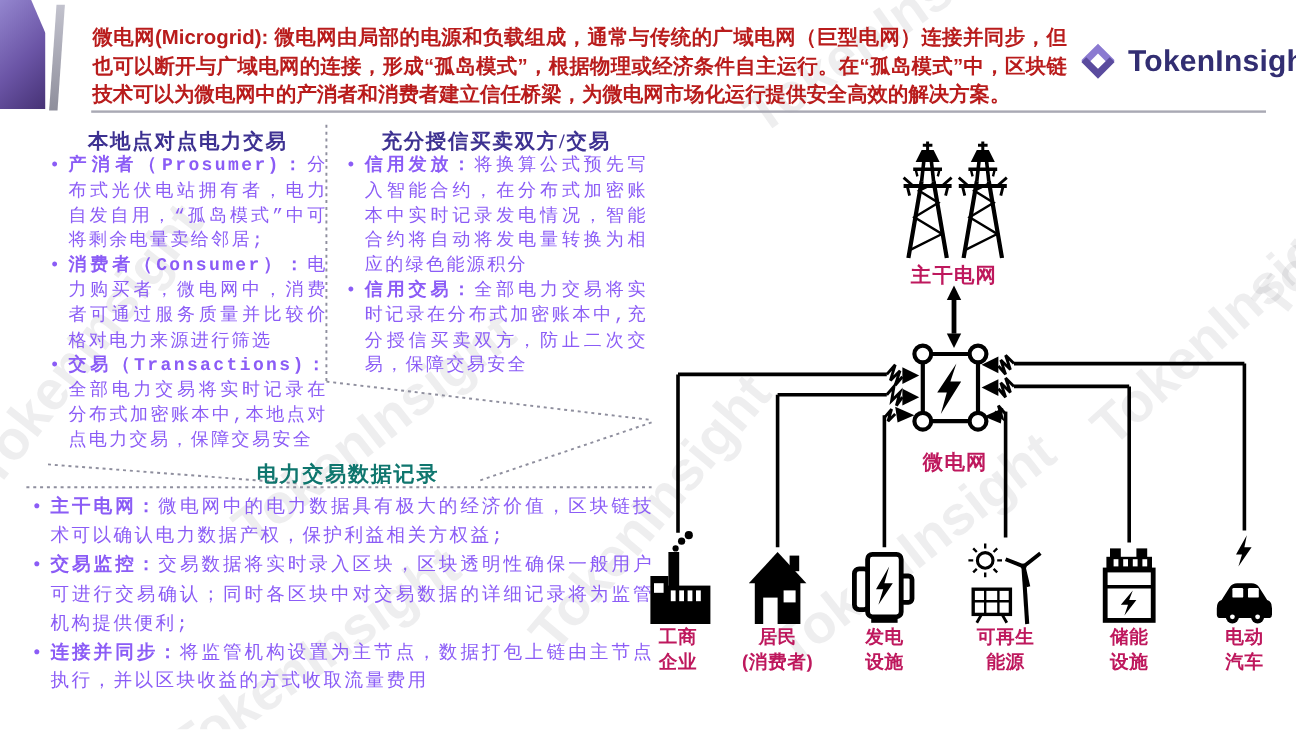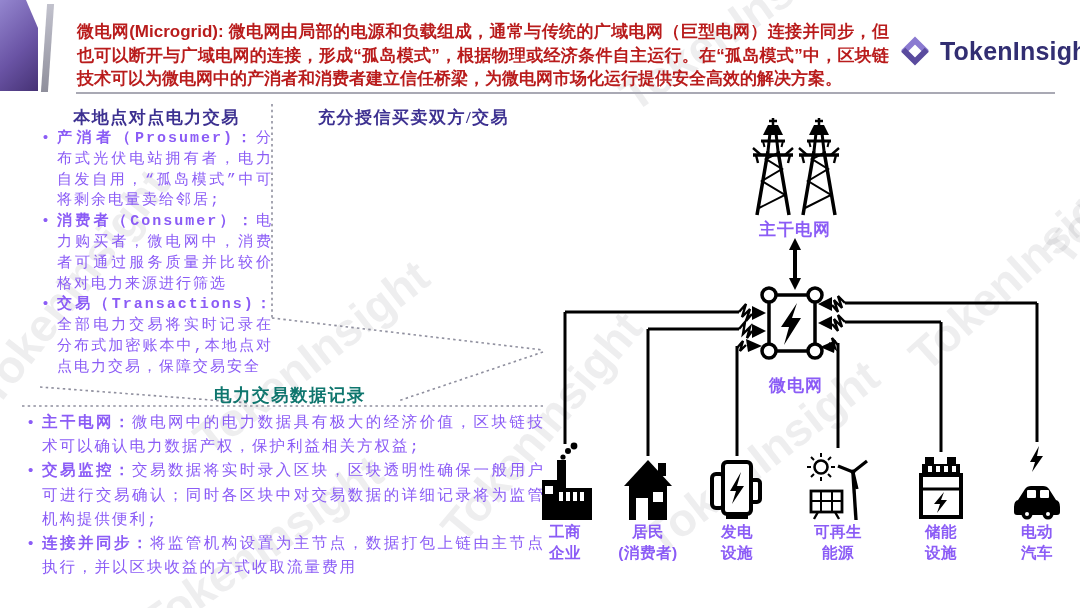--- a/index.html
+++ b/index.html
@@ -38,21 +38,21 @@
   .bsec-title{position:absolute;left:180px;top:383px;width:220px;z-index:2;text-align:center;
       font-weight:bold;font-size:17.5px;color:#0f766e;letter-spacing:1.5px;
       font-family:"Liberation Serif","DejaVu Serif",serif}
   .bsec{position:absolute;left:25px;top:411px;width:520px;z-index:2}
   .bsec .b{font-size:15.5px;line-height:24.2px}
 
   
   .deco,.diagram{position:absolute;z-index:2}
   .deco{left:0;top:0}
   .diagram{left:540px;top:100px}
-  .dlabel{position:absolute;z-index:3;font-weight:bold;color:#8b5cf6;text-align:center}
+  .dlabel{position:absolute;z-index:3;font-weight:bold;color:#be185d;text-align:center}
   .main-grid-label{left:739px;top:218px;width:112px;font-size:17px;letter-spacing:1px}
   .microgrid-label{left:751px;top:374px;width:90px;font-size:17px;letter-spacing:1px}
   .node-label{top:521px;width:96px;font-size:15.5px;line-height:21px;letter-spacing:.5px}
 </style>
 </head>
 <body>
 
 <div class="stage">
 
   <div class="wm" style="left:600px;top:-8px;transform:rotate(-35deg)">TokenInsight</div>
@@ -93,20 +93,24 @@
     <div class="col-title">本地点对点电力交易</div>
     <div class="bullets">
       <div class="b"><span class="term">产消者（Prosumer)：</span><span>分布式光伏电站拥有者，电力自发自用，“孤岛模式”中可将剩余电量卖给邻居;</span></div>
       <div class="b"><span class="term">消费者（Consumer）：</span><span>电力购买者，微电网中，消费者可通过服务质量并比较价格对电力来源进行筛选</span></div>
       <div class="b"><span class="term">交易（Transactions)：</span><span>全部电力交易将实时记录在分布式加密账本中,本地点对点电力交易，保障交易安全</span></div>
     </div>
   </div>
 
   <div class="col col2">
     <div class="col-title">充分授信买卖双方/交易</div>
+    <div class="bullets">
+      <div class="b"><span class="term">信用发放：</span><span>将换算公式预先写入智能合约，在分布式加密账本中实时记录发电情况，智能合约将自动将发电量转换为相应的绿色能源积分</span></div>
+      <div class="b"><span class="term">信用交易：</span><span>全部电力交易将实时记录在分布式加密账本中,充分授信买卖双方，防止二次交易，保障交易安全</span></div>
+    </div>
   </div>
 
   <div class="bsec-title">电力交易数据记录</div>
   <div class="bsec">
     <div class="bullets">
       <div class="b"><span class="term">主干电网：</span><span>微电网中的电力数据具有极大的经济价值，区块链技术可以确认电力数据产权，保护利益相关方权益;</span></div>
       <div class="b"><span class="term">交易监控：</span><span>交易数据将实时录入区块，区块透明性确保一般用户可进行交易确认；同时各区块中对交易数据的详细记录将为监管机构提供便利;</span></div>
       <div class="b"><span class="term">连接并同步：</span><span>将监管机构设置为主节点，数据打包上链由主节点执行，并以区块收益的方式收取流量费用</span></div>
     </div>
   </div>

